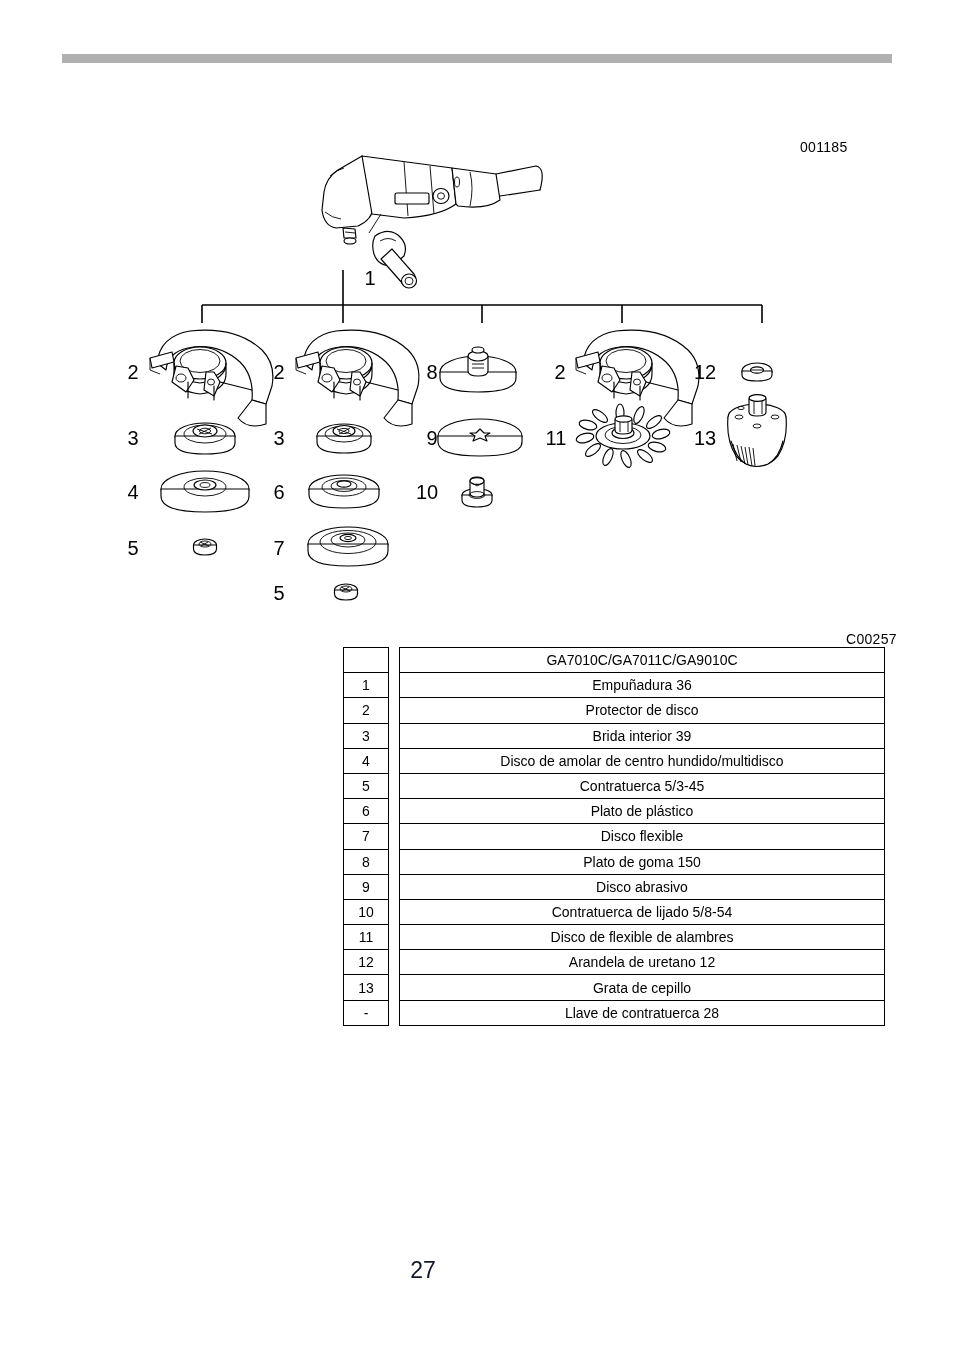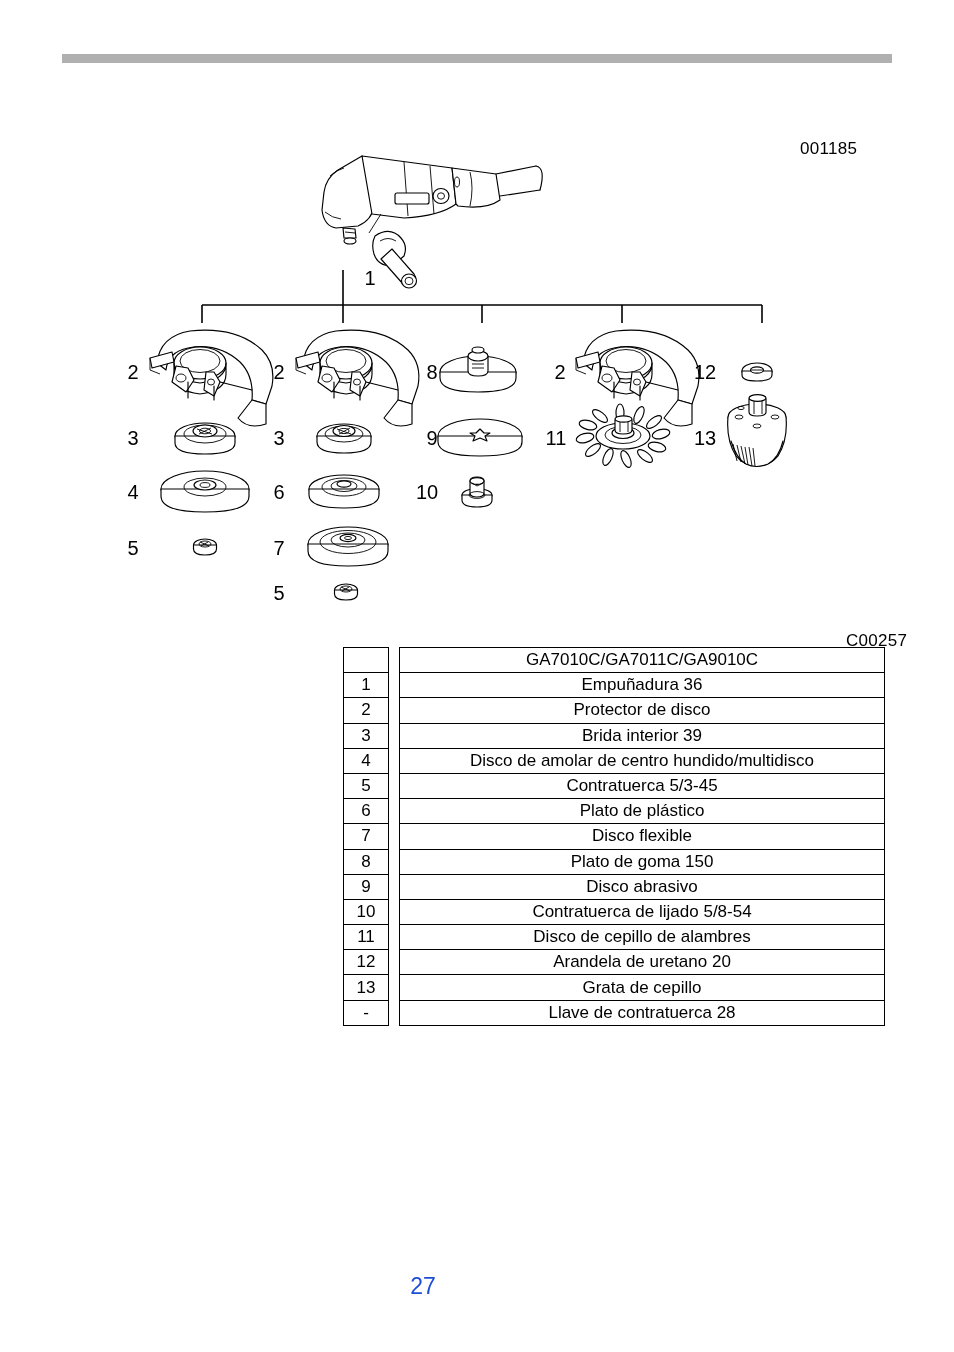--- a/index.html
+++ b/index.html
@@ -22,21 +22,21 @@
     left: 62px;
     top: 54px;
     width: 830px;
     height: 9px;
     background: #b0b0b0;
   }
 
   
   .ref-code {
     position: absolute;
-    font-size: 17px;
+    font-size: 14px;
     letter-spacing: 0.3px;
     color: #000;
     white-space: nowrap;
   }
   #ref-top  { left: 800px; top: 139px; }
   #ref-tbl  { left: 846px; top: 631px; }
 
   
   .diagram {
     position: absolute;
@@ -61,21 +61,21 @@
   .parts-table {
     position: absolute;
     left: 343px;
     top: 647px;
     border-collapse: collapse;
     table-layout: fixed;
   }
   .parts-table td {
     border: 1px solid #000;
     height: 24.2px;
-    font-size: 17px;
+    font-size: 14px;
     padding: 0;
     color: #000;
   }
   .col-num   { width: 44px;  text-align: center; }
   .col-gap   { width: 10px;  border-top: none !important;
                border-bottom: none !important; }
   .col-label { width: 484px; text-align: center; }
   tr.head-row .col-num { border-right: 1px solid #000; }
 
   
@@ -85,22 +85,21 @@
   }
 
   
   .page-number {
     position: absolute;
     left: 0;
     top: 1257px;
     width: 852px;
     text-align: center;
     font-size: 23px;
-    color: #1d4ed8;
-    margin-top: 16px;
+    color: #0f172a;
   }
   .page-number span { margin-left: -6px; }
 </style>
 </head>
 <body>
 
 <div class="header-rule"></div>
 
 <div class="ref-code" id="ref-top">001185</div>
 
@@ -464,26 +463,26 @@
       <td class="col-label">Disco abrasivo</td>
     </tr>
     <tr>
       <td class="col-num">10</td>
       <td class="col-gap"></td>
       <td class="col-label">Contratuerca de lijado 5/8-54</td>
     </tr>
     <tr>
       <td class="col-num">11</td>
       <td class="col-gap"></td>
-      <td class="col-label">Disco de cepillo de alambres</td>
+      <td class="col-label">Disco de flexible de alambres</td>
     </tr>
     <tr>
       <td class="col-num">12</td>
       <td class="col-gap"></td>
-      <td class="col-label">Arandela de uretano 20</td>
+      <td class="col-label">Arandela de uretano 12</td>
     </tr>
     <tr>
       <td class="col-num">13</td>
       <td class="col-gap"></td>
       <td class="col-label">Grata de cepillo</td>
     </tr>
     <tr>
       <td class="col-num">-</td>
       <td class="col-gap"></td>
       <td class="col-label">Llave de contratuerca 28</td>

